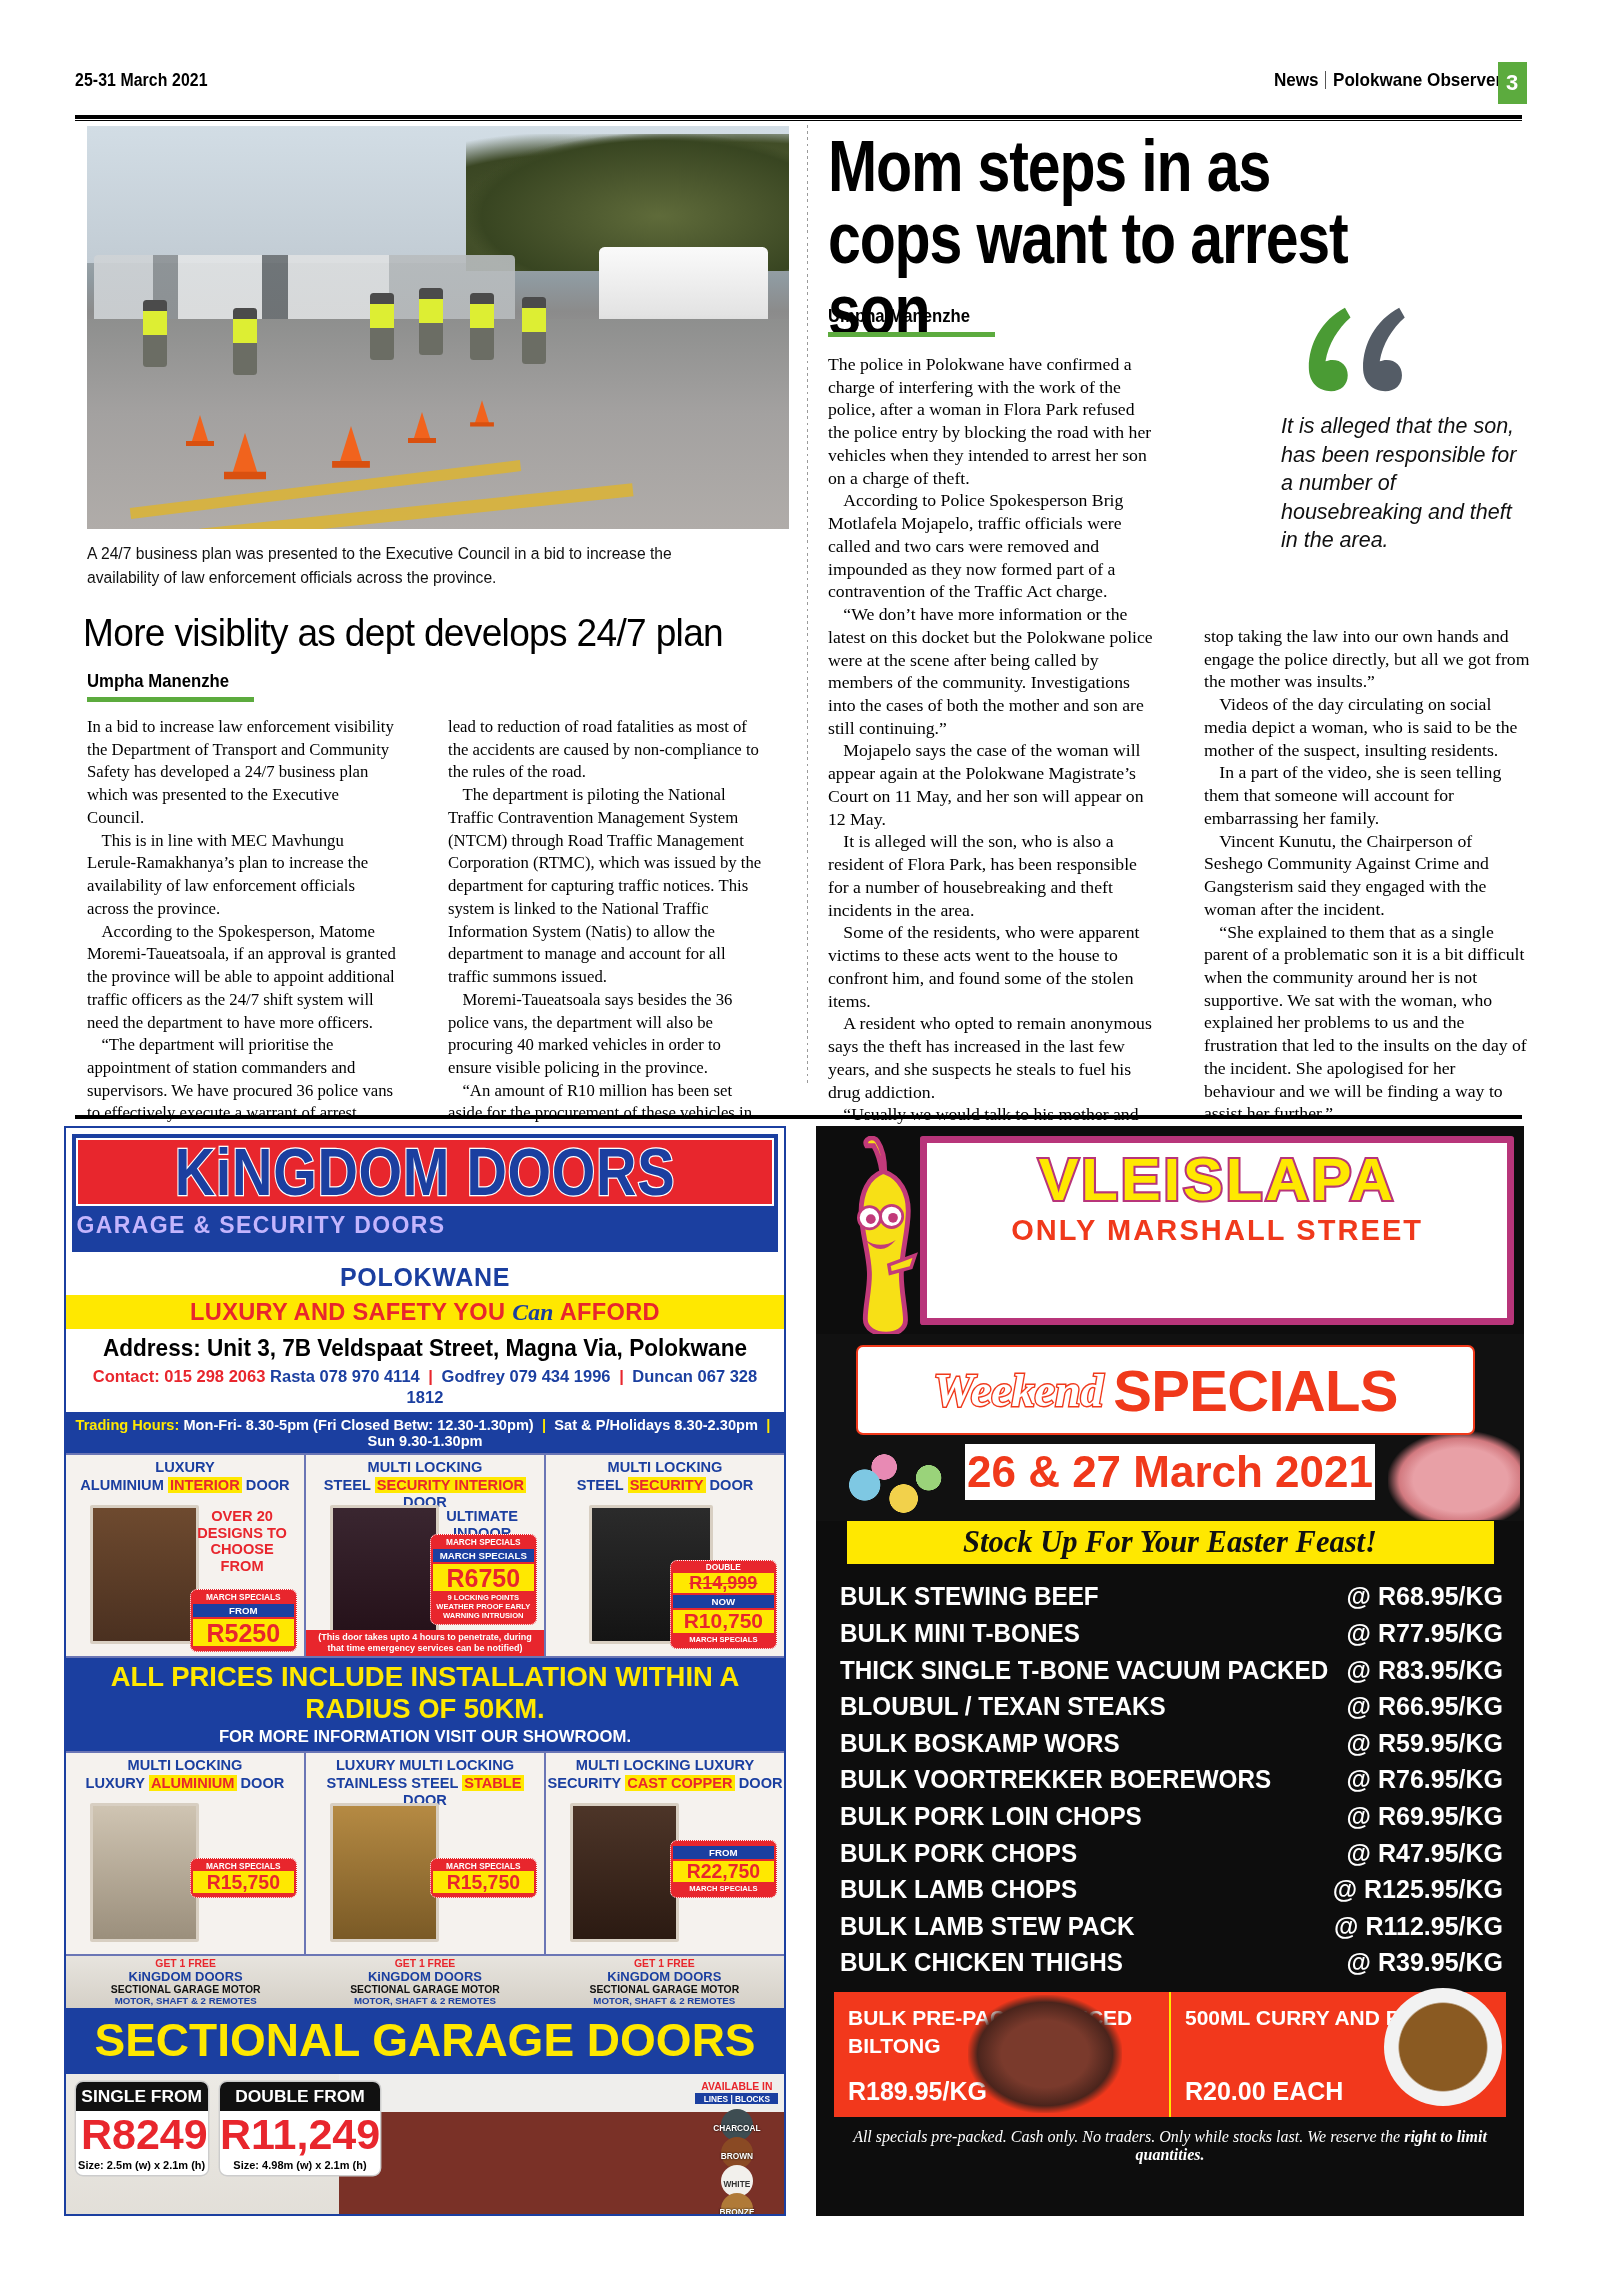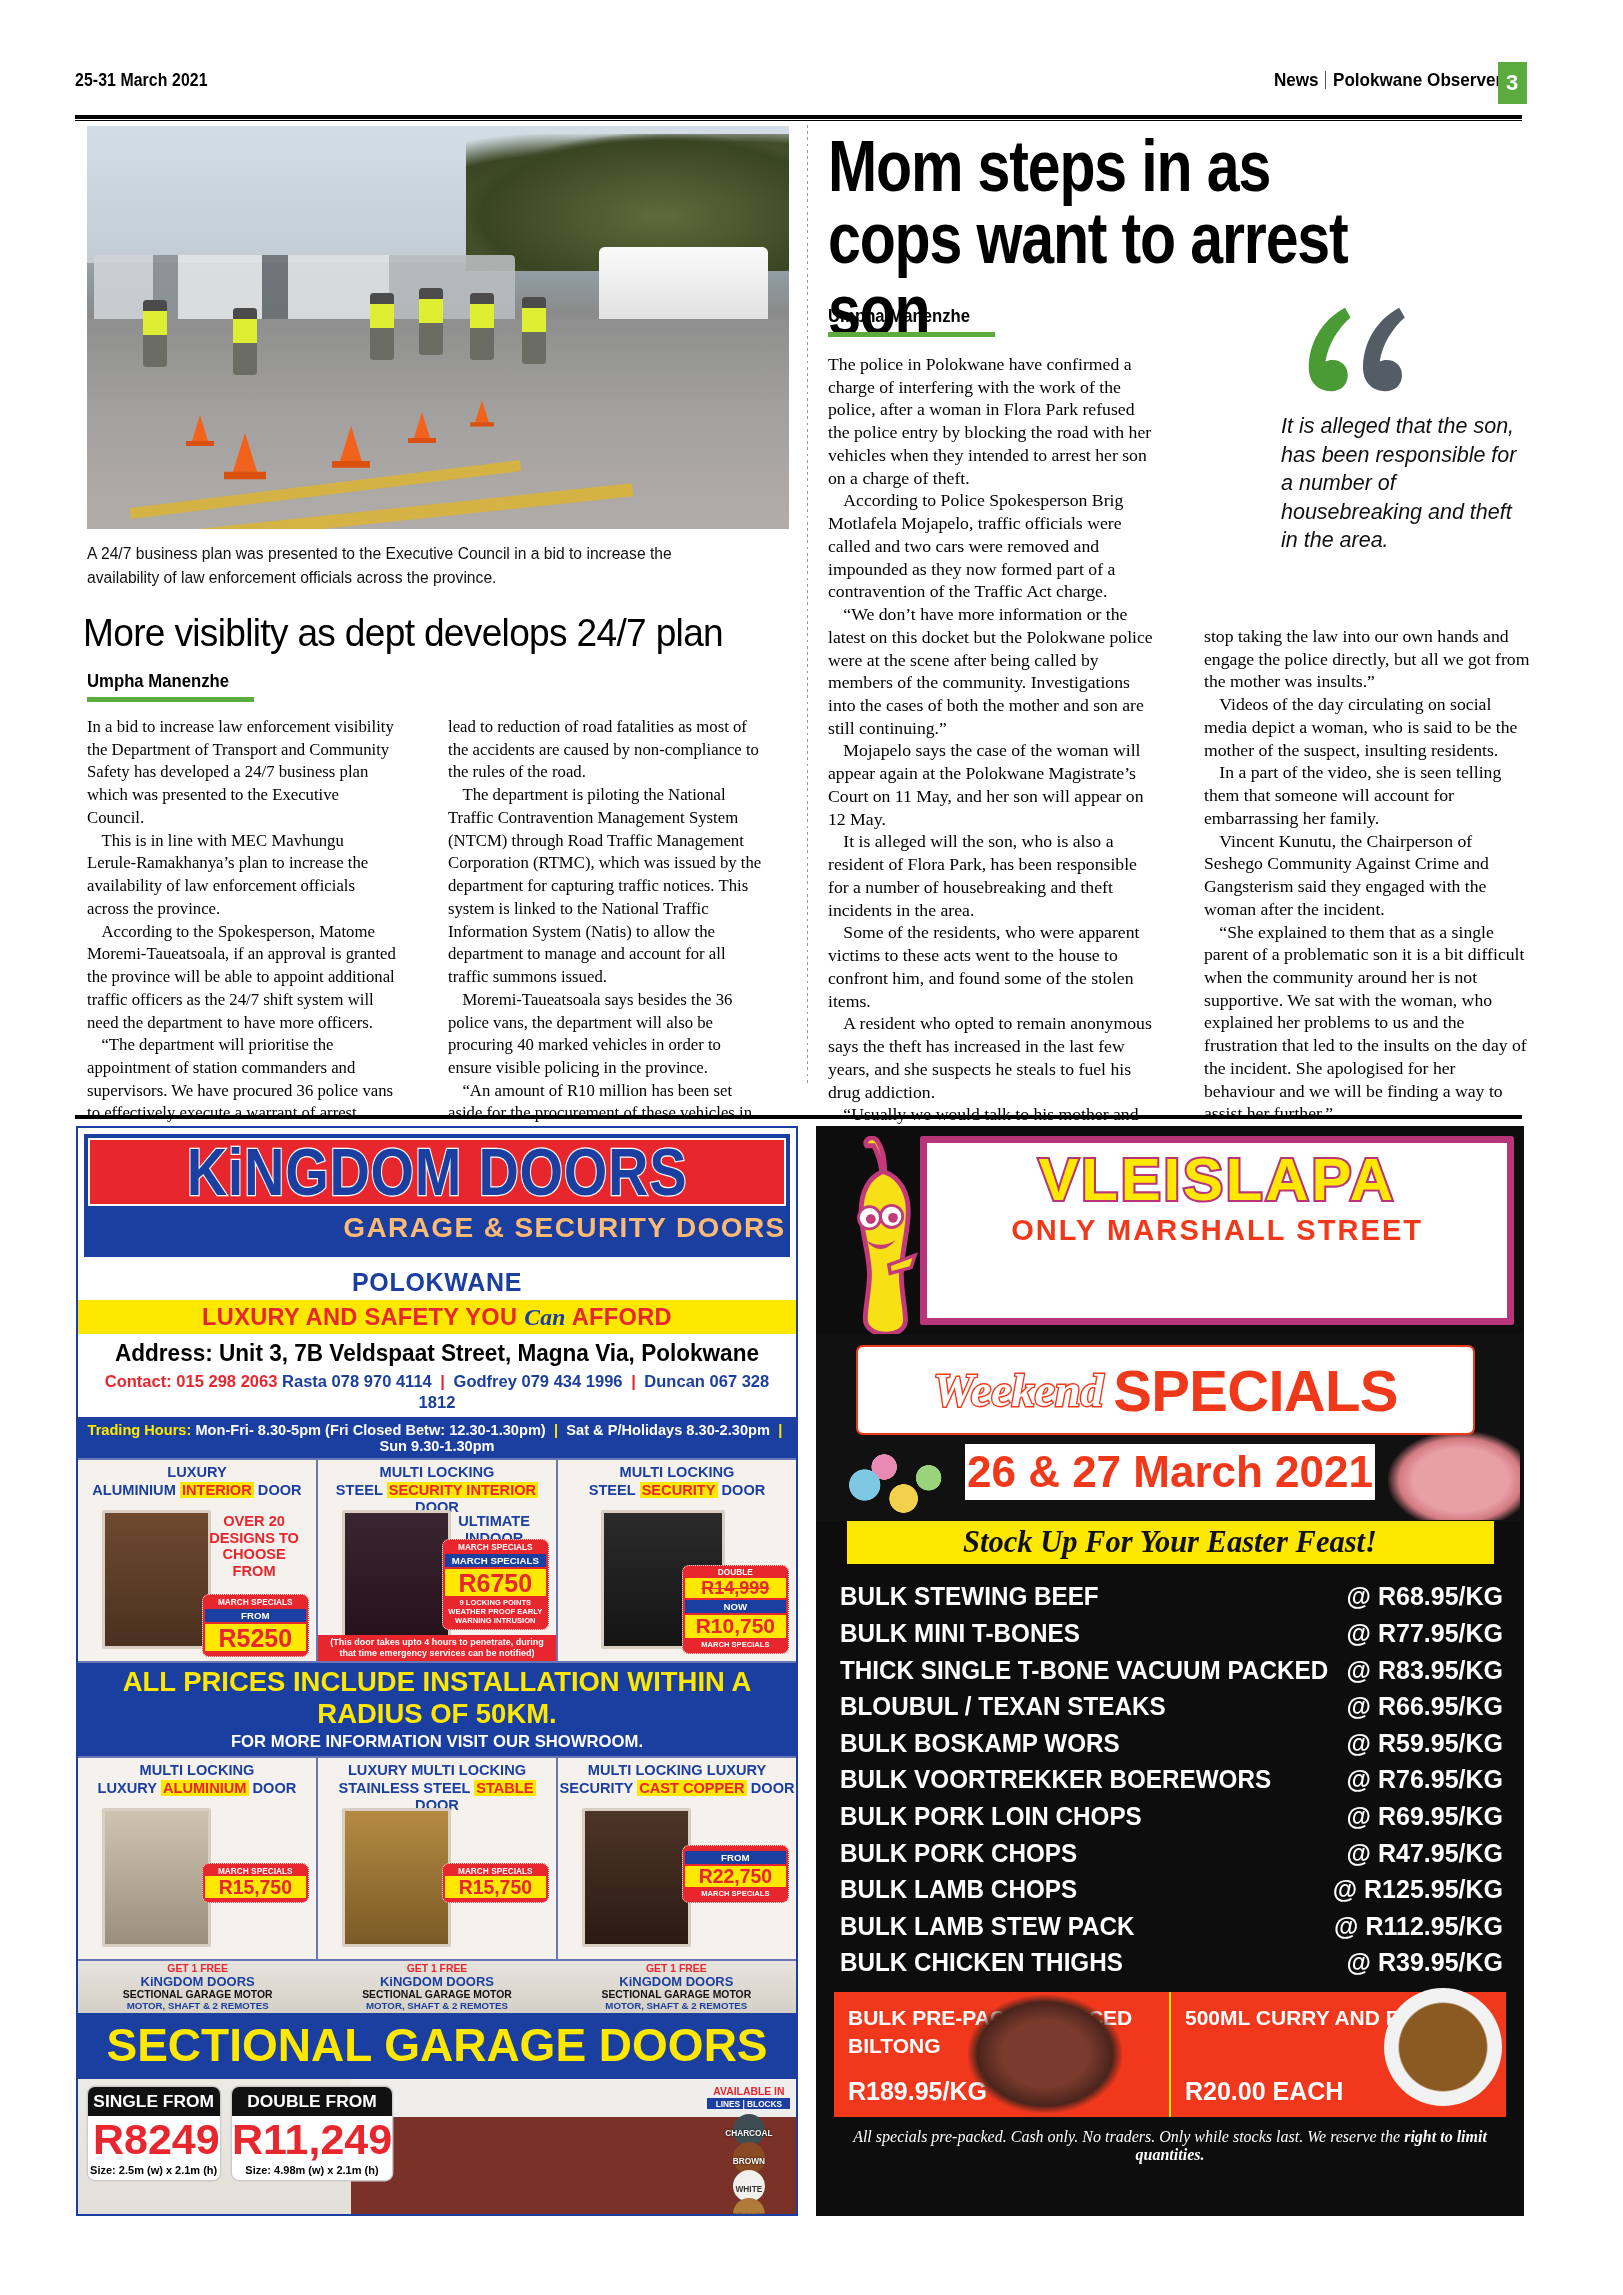--- a/index.html
+++ b/index.html
@@ -114,39 +114,39 @@
     margin-top: 18px;
     font-family: "Liberation Sans", sans-serif;
     font-style: italic; font-size: 21.5px; line-height: 1.33; color: #111;
   }
 
   
   .ads-rule { position: absolute; left: 75px; top: 1115px; width: 1447px; height: 3.5px; background: #000; }
 
   
   .ad-kd {
-    position: absolute; left: 76px; top: 1126px; width: 722px; height: 1090px;
+    position: absolute; left: 64px; top: 1126px; width: 722px; height: 1090px;
     background: #fff; border: 2.1px solid #1b3fa0; overflow: hidden;
   }
   .kd-logo-outer { margin: 4.2px; border: 2.8px solid #fff; background: #1b3fa0; padding: 4.2px; }
   .kd-logo-red {
     background: #e8262d; border: 2.1px solid #fff; padding: 2.8px 4.2px 4.2px;
     text-align: center;
   }
   .kd-logo-text {
     font-family: "Liberation Sans", sans-serif; font-weight: 700;
     font-size: 56px; color: #1b3fa0; letter-spacing: 0.7px;
     -webkit-text-stroke: 2.1px #fff; paint-order: stroke fill;
     transform: scaleY(1.18) scaleX(1.0); transform-origin: center;
     line-height: 1.02; white-space: nowrap;
   }
   .kd-sub {
-    background: #1b3fa0; color: #fdba74; text-align: right;
+    background: #1b3fa0; color: #c4b5fd; text-align: left;
     font-family: "Liberation Sans", sans-serif; font-weight: 700;
-    font-size: 28px; letter-spacing: 1.4px; padding: 5.6px 0 8.3px;
+    font-size: 23px; letter-spacing: 1.4px; padding: 5.6px 0 8.3px;
   }
   .kd-town {
     text-align: center; color: #1b3fa0; font-weight: 700; font-size: 25px;
     letter-spacing: 0.7px; padding: 5.6px 0 2.8px;
     font-family: "Liberation Sans", sans-serif;
   }
   .kd-yellow-bar {
     background: #ffe800; text-align: center; padding: 3.5px 0;
     font-weight: 700; font-size: 23.6px; color: #e8262d; letter-spacing: 0.3px;
   }

